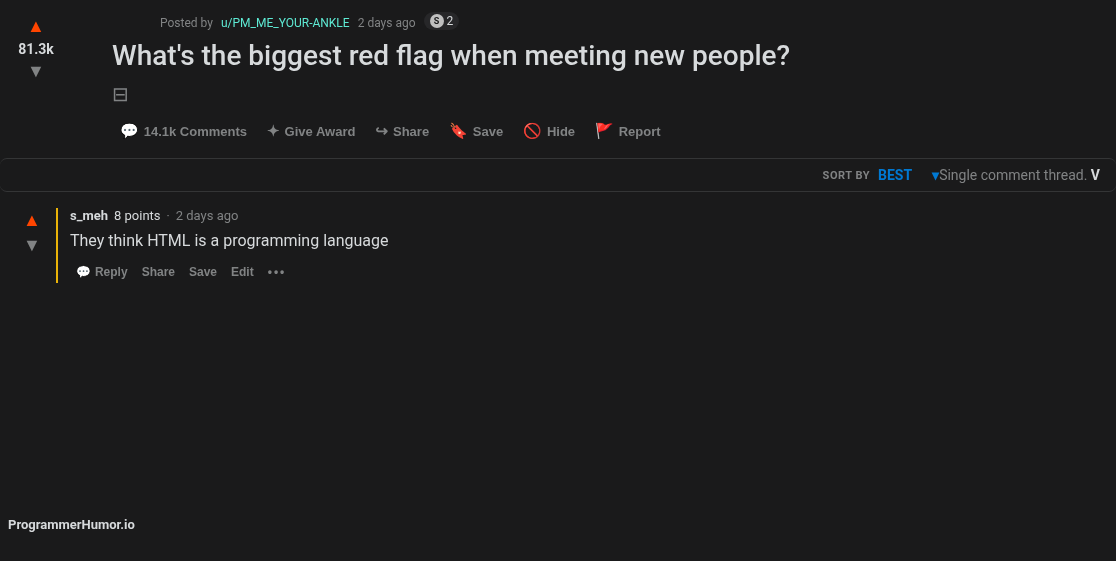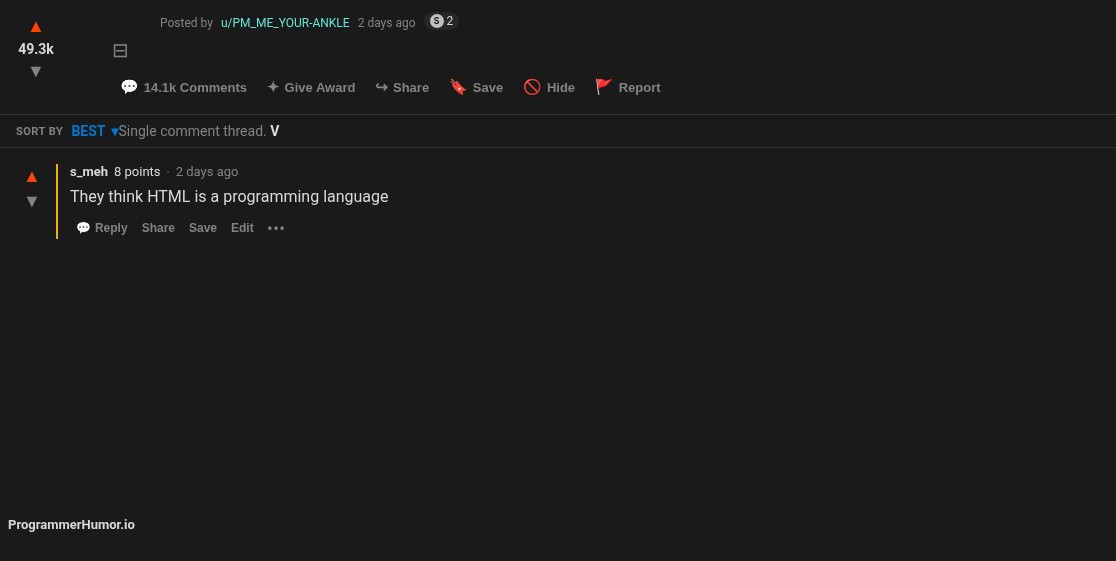--- a/index.html
+++ b/index.html
@@ -98,21 +98,22 @@
       font-size: 15px;
     }
 
     .sort-bar {
       display: flex;
       align-items: center;
       padding: 8px 16px;
       border-top: 1px solid #343536;
       border-bottom: 1px solid #343536;
       background: #1a1a1b;
-      justify-content: flex-start;
+      justify-content: flex-end;
+      border-radius: 7px;
     }
 
     .sort-left {
       display: flex;
       align-items: center;
       gap: 8px;
     }
 
     .sort-label {
       font-size: 11px;
@@ -121,21 +122,21 @@
       letter-spacing: 0.5px;
       text-transform: uppercase;
     }
 
     .sort-value {
       font-size: 14px;
       font-weight: 700;
       color: #0079d3;
       display: flex;
       align-items: center;
-      gap: 6px;
+      gap: 20px;
       cursor: pointer;
     }
 
     .sort-right {
       font-size: 14px;
       color: #818384;
     }
 
     .comments-section {
       background: #1a1a1b;
@@ -277,34 +278,35 @@
     }
   </style>
 </head>
 <body>
 
 <div class="post-container">
 
   <div style="display:flex; gap:0; margin-bottom:0;">
     <div class="post-vote-area">
       <button class="vote-btn up">▲</button>
-      <span class="vote-count">49.3k</span>
+      <span class="vote-count">81.3k</span>
       <button class="vote-btn down">▼</button>
     </div>
     <div class="post-content-area">
       <div class="post-meta">
         <span>Posted by</span>
         <span style="cursor:pointer; color:#5eead4;">u/PM_ME_YOUR-ANKLE</span>
         <span>2 days ago</span>
         <span class="award-badge">
           <span class="award-circle">S</span>
           <span>2</span>
         </span>
       </div>
 
+      <h1 class="post-title">What's the biggest red flag when meeting new people?</h1>
 
       <div class="post-icon">⊟</div>
 
       <div class="post-actions">
         <button class="action-btn">
           <span class="action-icon">💬</span>
           <span>14.1k Comments</span>
         </button>
         <button class="action-btn">
           <span class="action-icon">✦</span>

